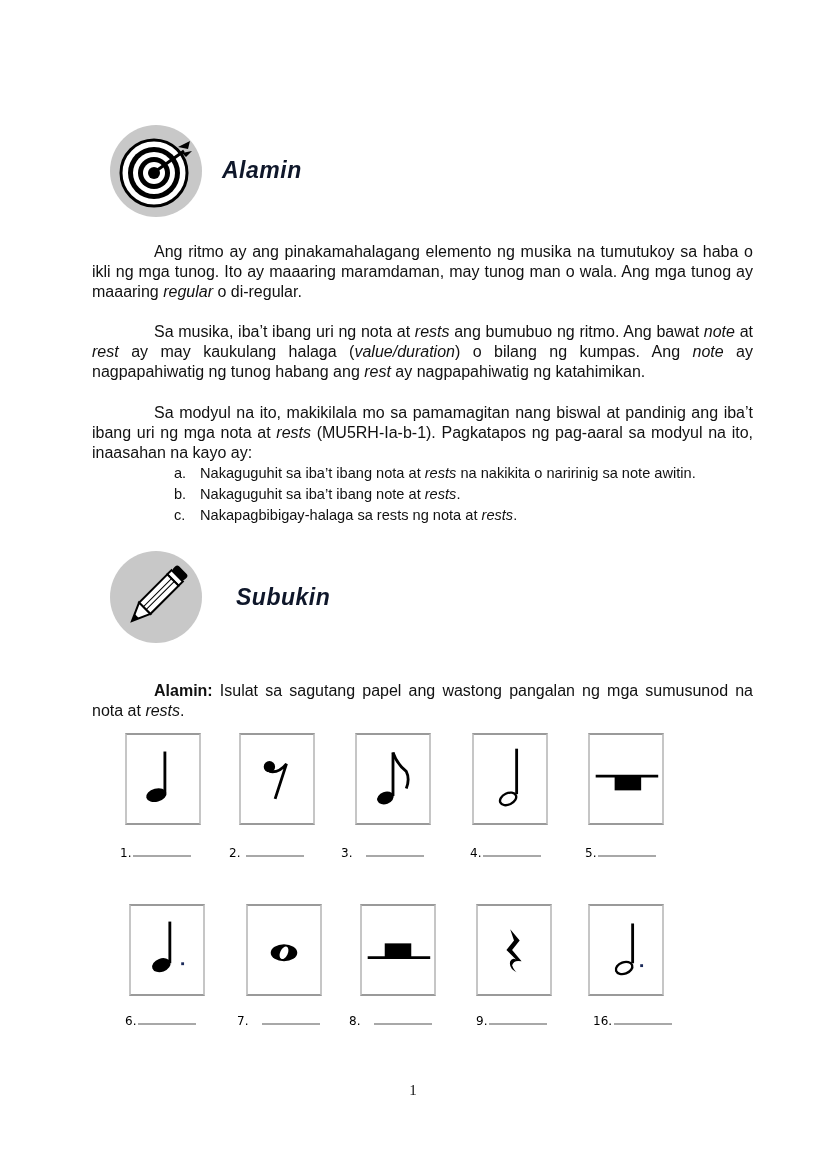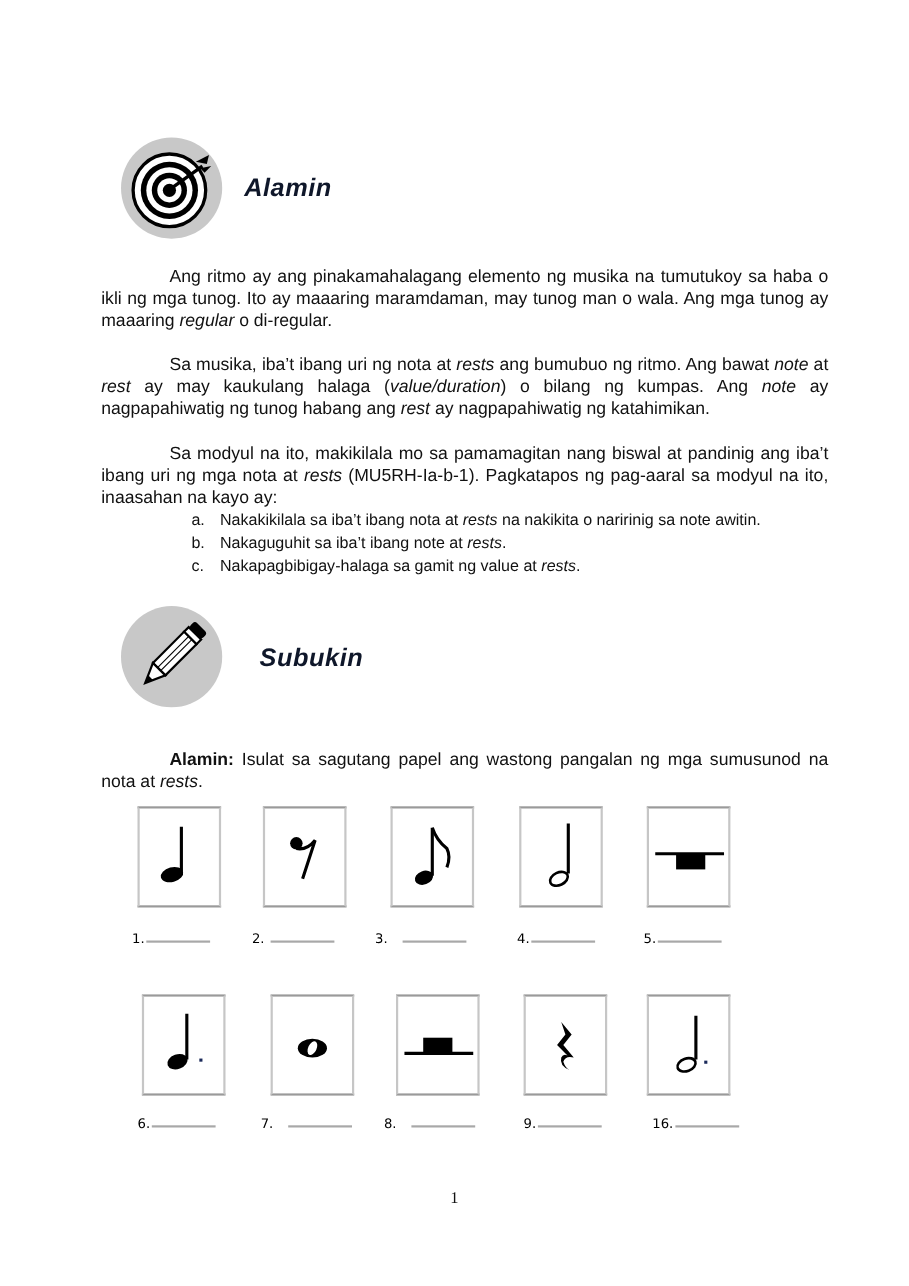--- a/index.html
+++ b/index.html
@@ -37,23 +37,23 @@
 </div>
 <div class="section-title" style="left:222px; top:157px;">Alamin</div>
 
 <div class="para" style="top:242px;"><span class="indent"></span><span>Ang ritmo ay ang pinakamahalagang elemento ng musika na tumutukoy sa haba o ikli ng mga tunog. Ito ay maaaring maramdaman, may tunog man o wala. Ang mga tunog ay maaaring </span><i>regular</i><span> o di-regular.</span></div>
 
 <div class="para" style="top:322px;"><span class="indent"></span><span>Sa musika, iba’t ibang uri ng nota at </span><i>rests</i><span> ang bumubuo ng ritmo. Ang bawat </span><i>note</i><span> at </span><i>rest</i><span> ay may kaukulang halaga (</span><i>value/duration</i><span>) o bilang ng kumpas. Ang </span><i>note</i><span> ay nagpapahiwatig ng tunog habang ang </span><i>rest</i><span> ay nagpapahiwatig ng katahimikan.</span></div>
 
 <div class="para" style="top:403px;"><span class="indent"></span><span>Sa modyul na ito, makikilala mo sa pamamagitan nang biswal at pandinig ang iba’t ibang uri ng mga nota at </span><i>rests</i><span> (MU5RH-Ia-b-1). Pagkatapos ng pag-aaral sa modyul na ito, inaasahan na kayo ay:</span></div>
 
 <div class="list" style="top:463px;">
-  <div class="li"><span class="m">a.</span><span>Nakakikilala sa iba’t ibang nota at </span><i>rests</i><span> na nakikita o naririnig sa note awitin.</span></div>
+  <div class="li"><span class="m">a.</span><span>Nakaguguhit sa iba’t ibang nota at </span><i>rests</i><span> na nakikita o naririnig sa note awitin.</span></div>
   <div class="li"><span class="m">b.</span><span>Nakaguguhit sa iba’t ibang note at </span><i>rests</i><span>.</span></div>
-  <div class="li"><span class="m">c.</span><span>Nakapagbibigay-halaga sa gamit ng value at </span><i>rests</i><span>.</span></div>
+  <div class="li"><span class="m">c.</span><span>Nakapagbibigay-halaga sa rests ng nota at </span><i>rests</i><span>.</span></div>
 </div>
 
 <div class="section-icon" style="left:110px; top:551px;">
   <svg width="92" height="92" viewBox="0 0 92 92">
     <g transform="rotate(45 46 46)">
       <rect x="38" y="8" width="16" height="8" rx="3" fill="#000"></rect>
       <rect x="38" y="16" width="16" height="6" fill="#fff" stroke="#000" stroke-width="2"></rect>
       <rect x="38" y="22" width="16" height="40" fill="#fff" stroke="#000" stroke-width="2"></rect>
       <line x1="44" y1="22" x2="44" y2="62" stroke="#000" stroke-width="1"></line>
       <line x1="48" y1="22" x2="48" y2="62" stroke="#000" stroke-width="1"></line>

